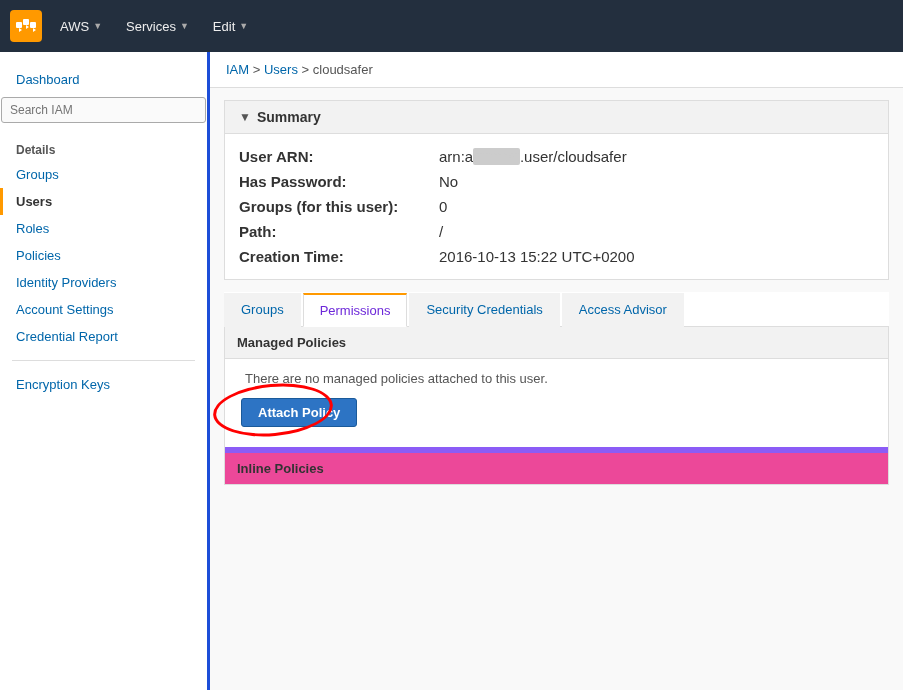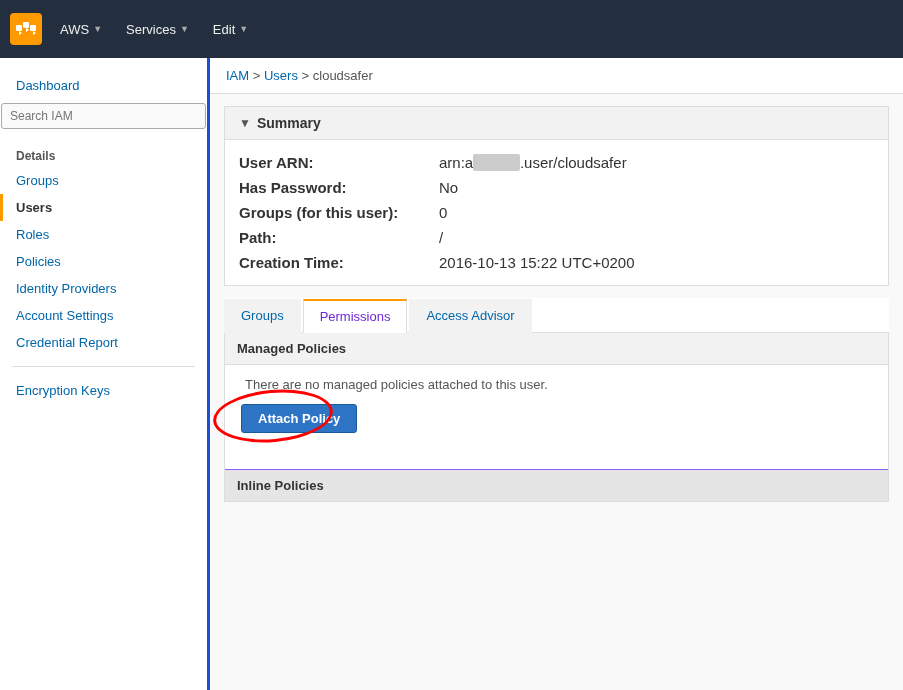--- a/index.html
+++ b/index.html
@@ -1,21 +1,21 @@
 <!DOCTYPE html>
 <html><head>
   <meta charset="utf-8">
   <style>
     * { margin: 0; padding: 0; box-sizing: border-box; }
     body { font-family: Arial, sans-serif; font-size: 13px; background: #f2f2f2; color: #333; }
 
     
     .top-nav {
       background: #232f3e;
-      height: 58px;
+      height: 52px;
       display: flex;
       align-items: center;
       padding: 0 10px;
       gap: 4px;
     }
     .aws-logo {
       width: 32px;
       height: 32px;
       background: #ff9900;
       border-radius: 4px;
@@ -234,27 +234,27 @@
       width: 120px;
       height: 52px;
       border: 3px solid red;
       border-radius: 50%;
       pointer-events: none;
       transform: rotate(-5deg);
     }
 
     
     .inline-section-header {
-      background: #e5e5e5;
+      background: #ec4899;
       padding: 8px 12px;
       font-size: 13px;
       font-weight: bold;
       color: #333;
-      margin: 16px -16px -16px;
-      border-top: 1px solid #8b5cf6;
+      margin: 0 -16px -16px;
+      border-top: 6px solid #8b5cf6;
     }
   </style>
 </head>
 <body>
 
 <nav class="top-nav">
   <div class="aws-logo">
     <svg width="24" height="24" viewBox="0 0 24 24">
       <rect x="2" y="8" width="6" height="6" fill="#fff" rx="1"></rect>
       <rect x="9" y="5" width="6" height="6" fill="#fff" rx="1"></rect>
@@ -344,20 +344,21 @@
           <div class="summary-label">Creation Time:</div>
           <div class="summary-value">2016-10-13 15:22 UTC+0200</div>
         </div>
 
       </div>
     </div>
 
     <div class="tabs-container">
       <div class="tab">Groups</div>
       <div class="tab active">Permissions</div>
+      <div class="tab">Security Credentials</div>
       <div class="tab">Access Advisor</div>
     </div>
 
     <div class="content-panel">
 
       
       <div class="panel-section-header">Managed Policies</div>
 
       <p class="no-policies-text">There are no managed policies attached to this user.</p>
 

